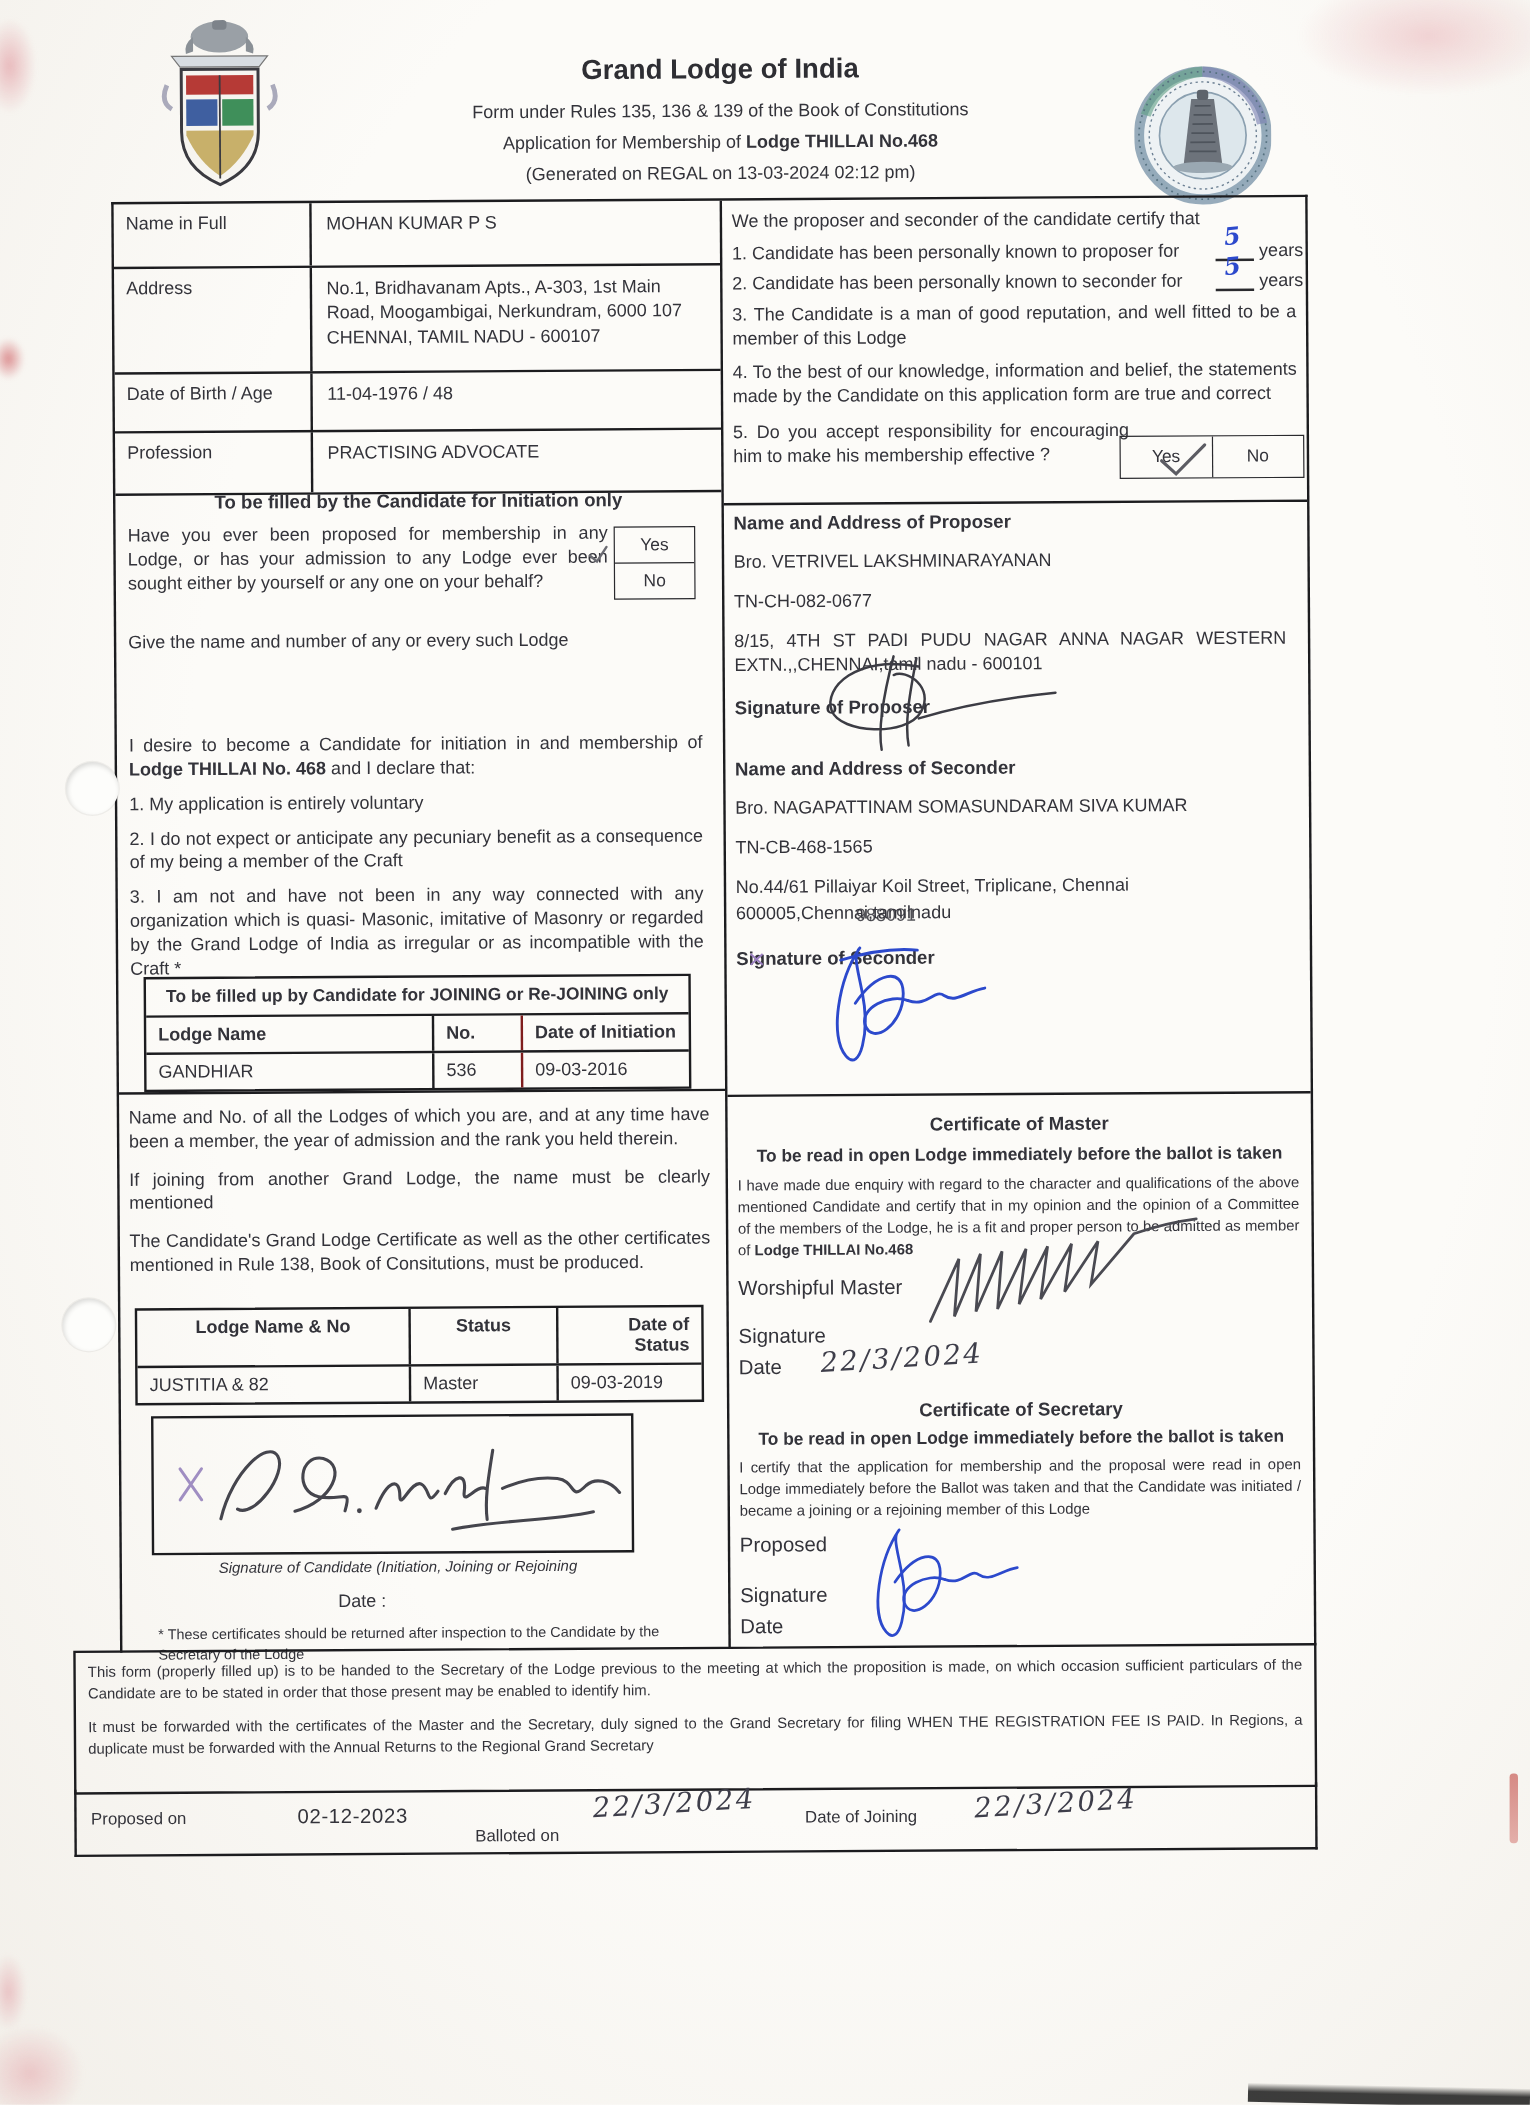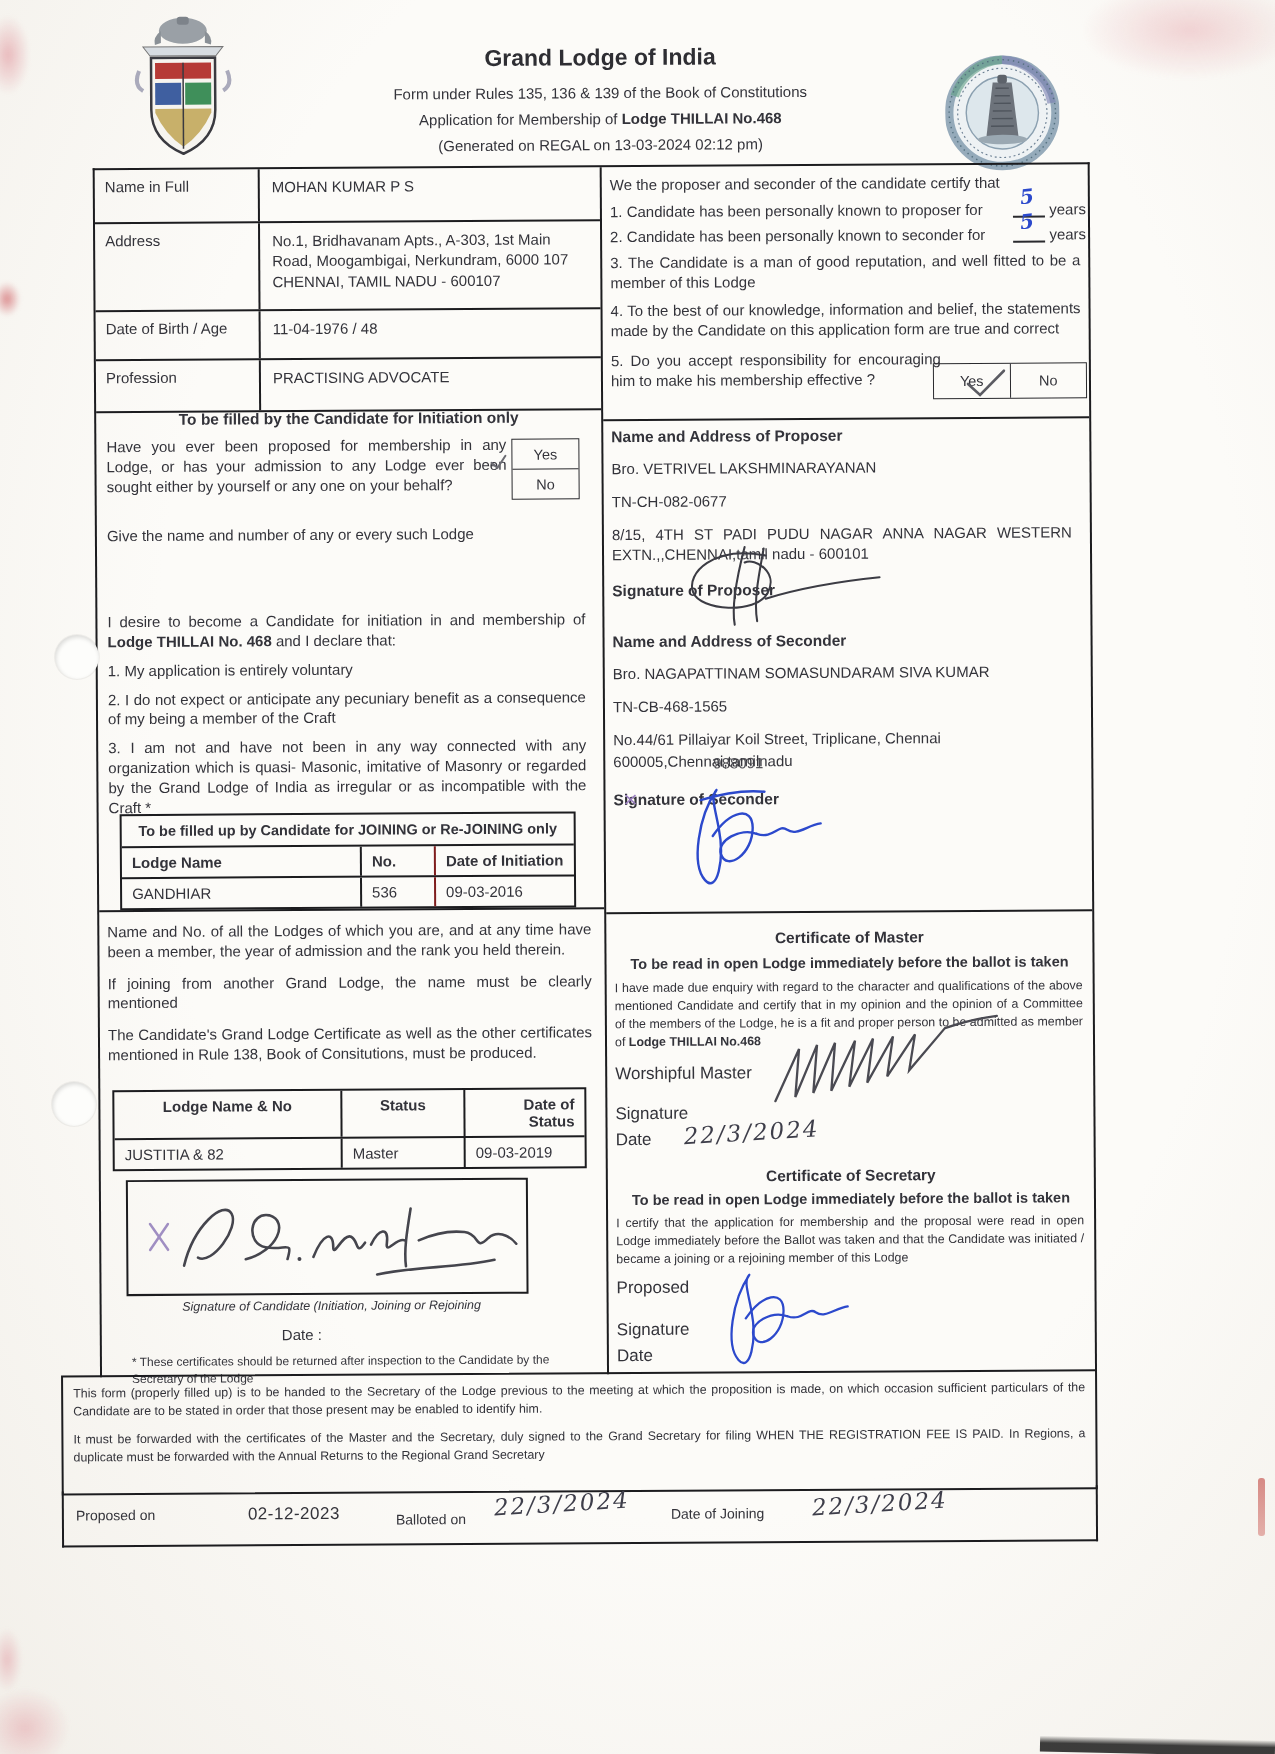--- a/index.html
+++ b/index.html
@@ -316,21 +316,21 @@
   </div>
 
   <div class="abs notes-box">
     <p class="small-body" style="margin:8px 10px 0 10px">This form (properly filled up) is to be handed to the Secretary of the Lodge previous to the meeting at which the proposition is made, on which occasion sufficient particulars of the Candidate are to be stated in order that those present may be enabled to identify him.</p>
     <p class="small-body" style="margin:10px 10px 0 10px">It must be forwarded with the certificates of the Master and the Secretary, duly signed to the Grand Secretary for filing WHEN THE REGISTRATION FEE IS PAID. In Regions, a duplicate must be forwarded with the Annual Returns to the Regional Grand Secretary</p>
   </div>
 
   <div class="abs bottom-box">
     <span class="abs" style="left:12px;top:16px;font-size:14px">Proposed on</span>
     <span class="abs" style="left:184px;top:14px;font-size:17px;letter-spacing:.5px">02-12-2023</span>
-    <span class="abs" style="left:332px;top:22px;font-size:14px">Balloted on</span>
+    <span class="abs" style="left:332px;top:32px;font-size:14px">Balloted on</span>
     <span class="abs hw-date" style="left:430px;top:2px">22/3/2024</span>
     <span class="abs" style="left:607px;top:18px;font-size:14px">Date of Joining</span>
     <span class="abs hw-date" style="left:748px;top:4px">22/3/2024</span>
   </div>
 
 </div>
 
 <div class="hole" style="left:55px;top:635px;width:44px;height:44px"></div>
 <div class="hole" style="left:52px;top:1082px;width:44px;height:44px"></div>
 <div class="smudge" style="left:1080px;top:-20px;width:220px;height:100px;background:radial-gradient(ellipse, rgba(226,150,158,.38), transparent 70%)"></div>

